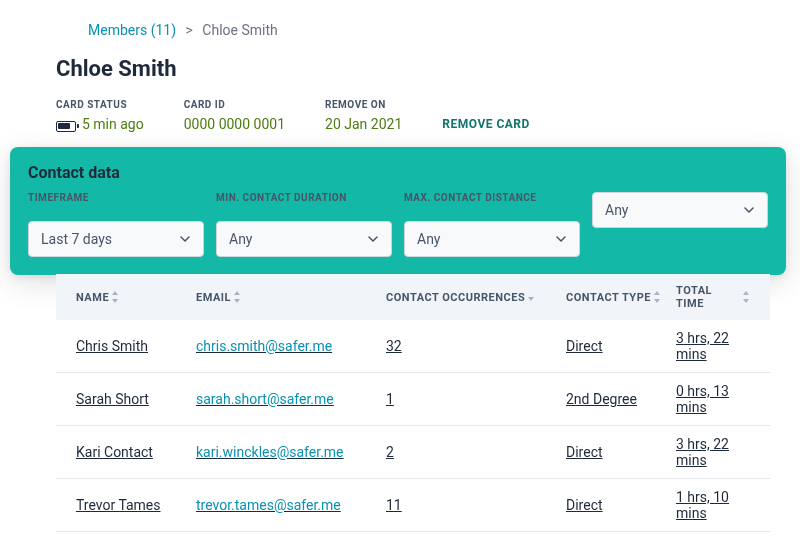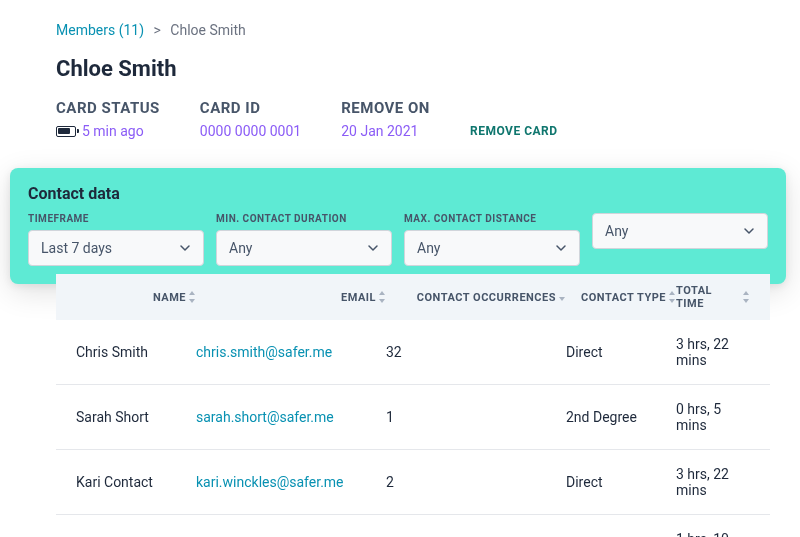--- a/index.html
+++ b/index.html
@@ -12,45 +12,45 @@
   overflow: hidden;
 }
 .page {
   padding: 22px 40px 0 56px;
 }
 .breadcrumb {
   font-size: 14px;
   color: #6b7280;
   margin-bottom: 18px;
 }
-.breadcrumb a { color: #0891b2; text-decoration: none; }
+.breadcrumb a { color: #0891b2; text-decoration: none; margin-left: 32px; }
 .breadcrumb-sep { margin: 0 6px; color: #6b7280; }
 .page-title {
   font-size: 22px;
   font-weight: 700;
   color: #1e293b;
   margin-bottom: 18px;
 }
 .meta-row {
   display: flex;
   gap: 40px;
   align-items: flex-start;
 }
 .meta-label {
-  font-size: 15px;
+  font-size: 10px;
   font-weight: 700;
   letter-spacing: 0.5px;
   color: #475569;
   margin-bottom: 6px;
 }
 .meta-value {
   font-size: 14px;
-  color: #8b5cf6;
-  display: flex;
-  align-items: center;
+  color: #4d7c0f;
+  display: flex;
+  align-items: flex-end;
   gap: 6px;
 }
 .battery-icon {
   display: inline-block;
   width: 20px;
   height: 11px;
   border: 1.5px solid #1e293b;
   border-radius: 2px;
   position: relative;
 }
@@ -81,22 +81,22 @@
   letter-spacing: 0.5px;
   text-decoration: none;
   cursor: pointer;
   align-self: flex-end;
   padding-bottom: 1px;
 }
 .contact-panel {
   position: absolute;
   left: 10px;
   right: 14px;
-  top: 168px;
-  background: #5eead4;
+  top: 147px;
+  background: #14b8a6;
   border-radius: 8px;
   box-shadow: 0 8px 30px rgba(0,0,0,0.12), 0 2px 8px rgba(0,0,0,0.08);
   padding: 16px 18px 18px 18px;
 }
 .panel-title {
   font-size: 16px;
   font-weight: 700;
   color: #1e293b;
   margin-bottom: 10px;
 }
@@ -105,21 +105,21 @@
   gap: 12px;
 }
 .filter {
   flex: 1;
 }
 .filter-label {
   font-size: 10px;
   font-weight: 700;
   letter-spacing: 0.5px;
   color: #475569;
-  margin-bottom: 6px;
+  margin-bottom: 18px;
 }
 .select {
   border: 1px solid #d1d5db;
   border-radius: 4px;
   padding: 9px 12px;
   background: #f8f9fa;
   font-size: 14px;
   color: #475569;
   display: flex;
   align-items: center;
@@ -149,28 +149,29 @@
 }
 .col-name { width: 120px; }
 .col-email { width: 190px; }
 .col-occ { width: 180px; }
 .col-type { width: 110px; }
 .col-time { flex: 1; }
 .sort-icon { display: inline-block; vertical-align: middle; margin-left: 2px; opacity: 0.5; }
 .sort-icon svg { display: block; }
 .table-row {
   display: flex;
-  padding: 16px 20px;
+  padding: 10px 20px;
   font-size: 14px;
   color: #1e293b;
   border-bottom: 1px solid #e5e7eb;
   align-items: center;
+  text-decoration: underline;
 }
 .table-row .email { color: #0891b2; cursor: pointer; }
-.th { display: flex; align-items: center; cursor: pointer; justify-content: flex-end; }
+.th { display: flex; align-items: center; cursor: pointer; }
 </style>
 </head>
 <body>
 
 <div class="page">
   <div class="breadcrumb">
     <a>Members (11)</a>
     <span class="breadcrumb-sep">&gt;</span>
     <span>Chloe Smith</span>
   </div>
@@ -295,21 +296,21 @@
         <div class="col-email email">chris.smith@safer.me</div>
         <div class="col-occ">32</div>
         <div class="col-type">Direct</div>
         <div class="col-time">3 hrs, 22 mins</div>
       </div>
       <div class="table-row">
         <div class="col-name">Sarah Short</div>
         <div class="col-email email">sarah.short@safer.me</div>
         <div class="col-occ">1</div>
         <div class="col-type">2nd Degree</div>
-        <div class="col-time">0 hrs, 5 mins</div>
+        <div class="col-time">0 hrs, 13 mins</div>
       </div>
       <div class="table-row">
         <div class="col-name">Kari Contact</div>
         <div class="col-email email">kari.winckles@safer.me</div>
         <div class="col-occ">2</div>
         <div class="col-type">Direct</div>
         <div class="col-time">3 hrs, 22 mins</div>
       </div>
       <div class="table-row">
         <div class="col-name">Trevor Tames</div>

